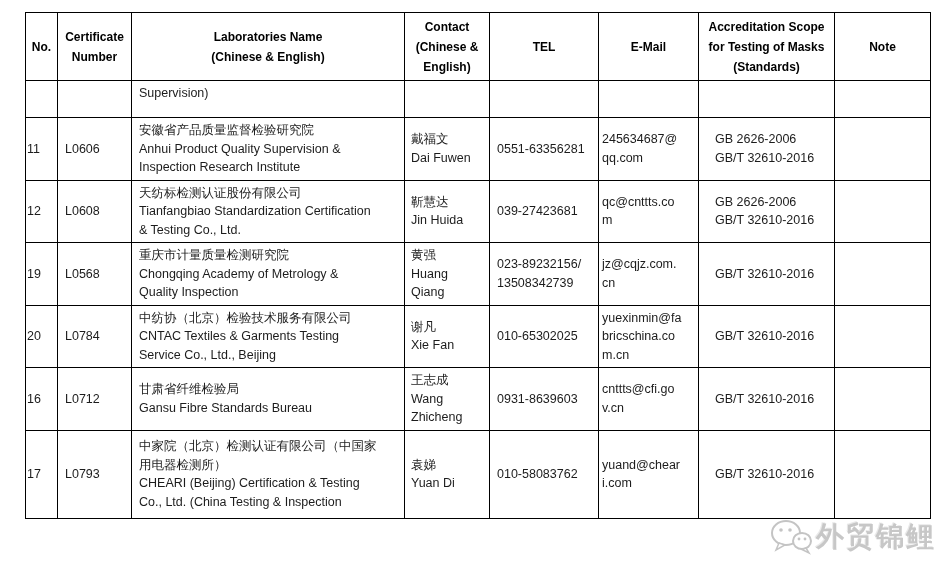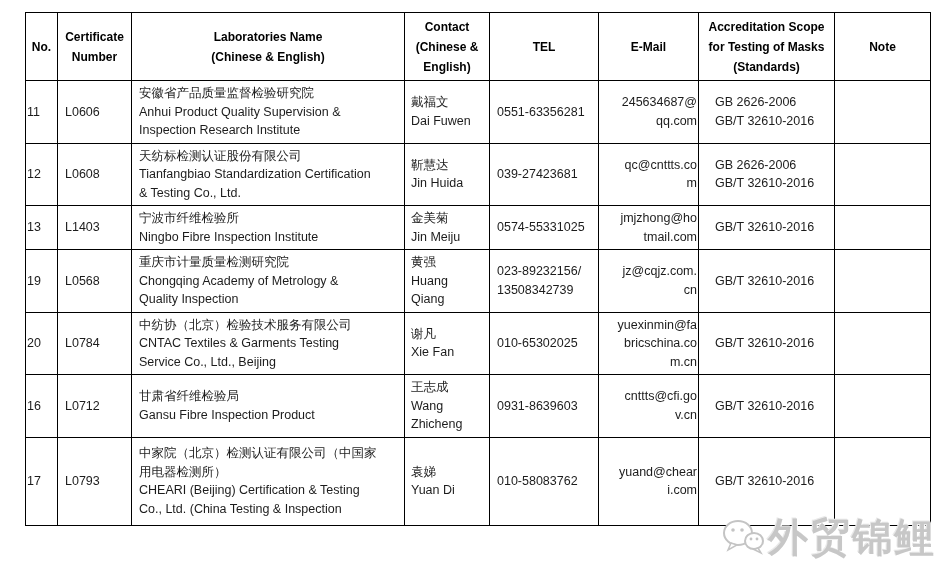--- a/index.html
+++ b/index.html
@@ -36,32 +36,32 @@
     font-size: 12.5px;
     line-height: 18.5px;
     vertical-align: middle;
     padding: 3px 6px;
   }
   td.c-no { text-align: left; padding: 3px 1px; }
   td.c-cert { padding-left: 7px; }
   td.c-name { padding-left: 7px; padding-right: 2px; }
   td.c-contact { padding-right: 2px; }
   td.c-tel { padding-left: 7px; padding-right: 2px; }
-  td.c-email { padding-left: 3px; padding-right: 1px; text-align: right; }
+  td.c-email { padding-left: 3px; padding-right: 1px; }
   td.c-scope { padding-left: 16px; padding-right: 2px; }
   .watermark {
     position: absolute;
     right: 6px; bottom: 14px;
     display: flex;
     align-items: center;
     gap: 3px;
     z-index: 5;
   }
   .watermark .wm-text {
-    font-size: 40px;
+    font-size: 28px;
     font-weight: bold;
     color: #c7c7c7;
     letter-spacing: 2px;
     text-shadow: 1px 1px 0 #ffffff, -1px -1px 0 #e9e9e9;
     line-height: 1;
   }
   .watermark svg { display: block; }
 </style>
 </head>
 <body>
@@ -89,20 +89,30 @@
 English)</th>
       <th>TEL</th>
       <th>E-Mail</th>
       <th>Accreditation Scope
 for Testing of Masks
 (Standards)</th>
       <th>Note</th>
     </tr>
   </thead>
   <tbody>
+    <tr style="height:37px">
+      <td class="c-no"></td>
+      <td class="c-cert"></td>
+      <td class="c-name" style="vertical-align:top">Supervision)</td>
+      <td class="c-contact"></td>
+      <td class="c-tel"></td>
+      <td class="c-email"></td>
+      <td class="c-scope"></td>
+      <td class="c-note"></td>
+    </tr>
     <tr style="height:59px">
       <td class="c-no">11</td>
       <td class="c-cert">L0606</td>
       <td class="c-name">安徽省产品质量监督检验研究院
 Anhui Product Quality Supervision &amp;
 Inspection Research Institute</td>
       <td class="c-contact">戴福文
 Dai Fuwen</td>
       <td class="c-tel">0551-63356281</td>
       <td class="c-email">245634687@
@@ -119,33 +129,20 @@
 &amp; Testing Co., Ltd.</td>
       <td class="c-contact">靳慧达
 Jin Huida</td>
       <td class="c-tel">039-27423681</td>
       <td class="c-email">qc@cnttts.co
 m</td>
       <td class="c-scope">GB 2626-2006
 GB/T 32610-2016</td>
       <td class="c-note"></td>
     </tr>
-    <tr style="height:44px">
-      <td class="c-no">13</td>
-      <td class="c-cert">L1403</td>
-      <td class="c-name">宁波市纤维检验所
-Ningbo Fibre Inspection Institute</td>
-      <td class="c-contact">金美菊
-Jin Meiju</td>
-      <td class="c-tel">0574-55331025</td>
-      <td class="c-email">jmjzhong@ho
-tmail.com</td>
-      <td class="c-scope">GB/T 32610-2016</td>
-      <td class="c-note"></td>
-    </tr>
     <tr style="height:60px">
       <td class="c-no">19</td>
       <td class="c-cert">L0568</td>
       <td class="c-name">重庆市计量质量检测研究院
 Chongqing Academy of Metrology &amp;
 Quality Inspection</td>
       <td class="c-contact">黄强
 Huang
 Qiang</td>
       <td class="c-tel">023-89232156/
@@ -167,21 +164,21 @@
       <td class="c-email">yuexinmin@fa
 bricschina.co
 m.cn</td>
       <td class="c-scope">GB/T 32610-2016</td>
       <td class="c-note"></td>
     </tr>
     <tr style="height:62px">
       <td class="c-no">16</td>
       <td class="c-cert">L0712</td>
       <td class="c-name">甘肃省纤维检验局
-Gansu Fibre Inspection Product</td>
+Gansu Fibre Standards Bureau</td>
       <td class="c-contact">王志成
 Wang
 Zhicheng</td>
       <td class="c-tel">0931-8639603</td>
       <td class="c-email">cnttts@cfi.go
 v.cn</td>
       <td class="c-scope">GB/T 32610-2016</td>
       <td class="c-note"></td>
     </tr>
     <tr style="height:88px">

